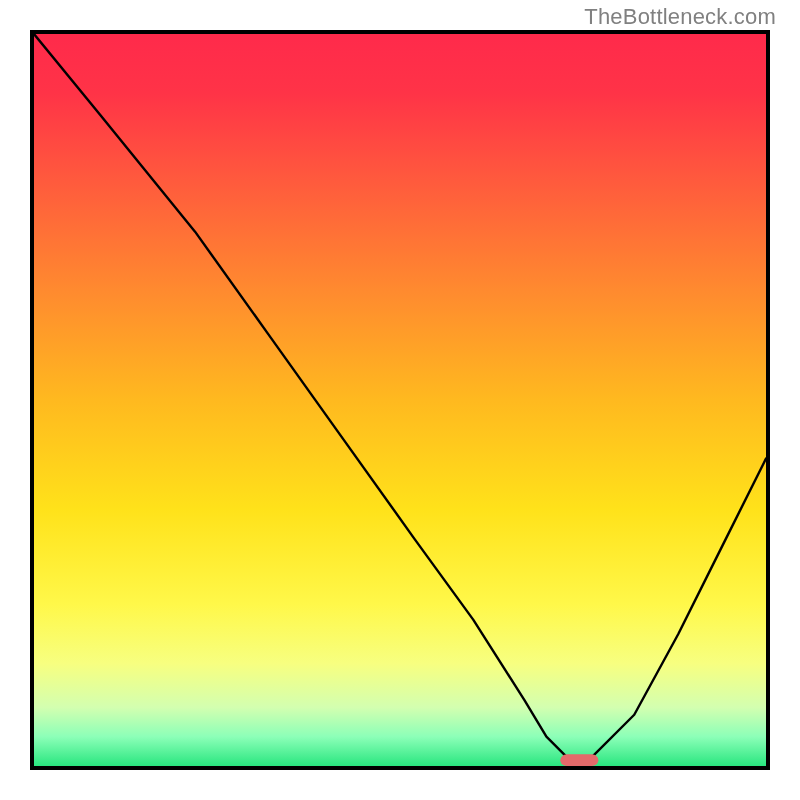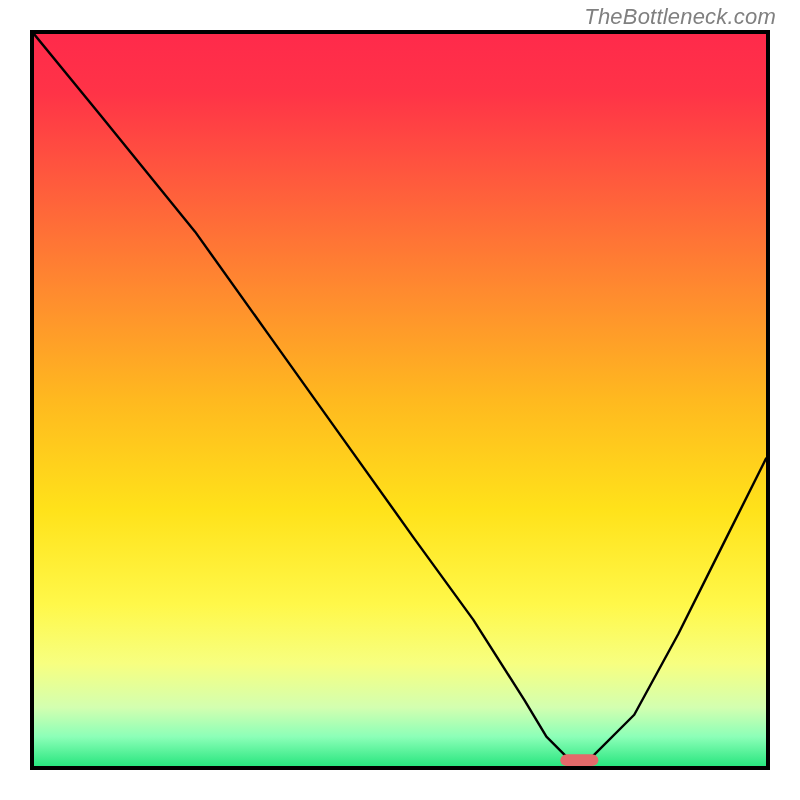--- a/index.html
+++ b/index.html
@@ -7,21 +7,20 @@
     padding: 0;
     width: 800px;
     height: 800px;
     background: #ffffff;
     font-family: Arial, Helvetica, sans-serif;
   }
   .outer {
     position: relative;
     width: 784px;
     height: 800px;
-    font-style: italic;
   }
   .watermark {
     position: absolute;
     top: 4px;
     right: 8px;
     color: #808080;
     font-size: 22px;
     font-weight: 400;
     letter-spacing: 0.2px;
     z-index: 10;

